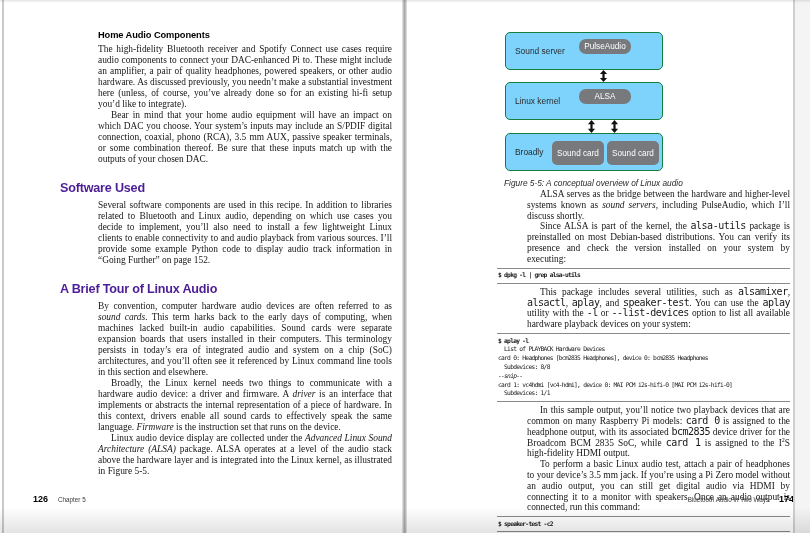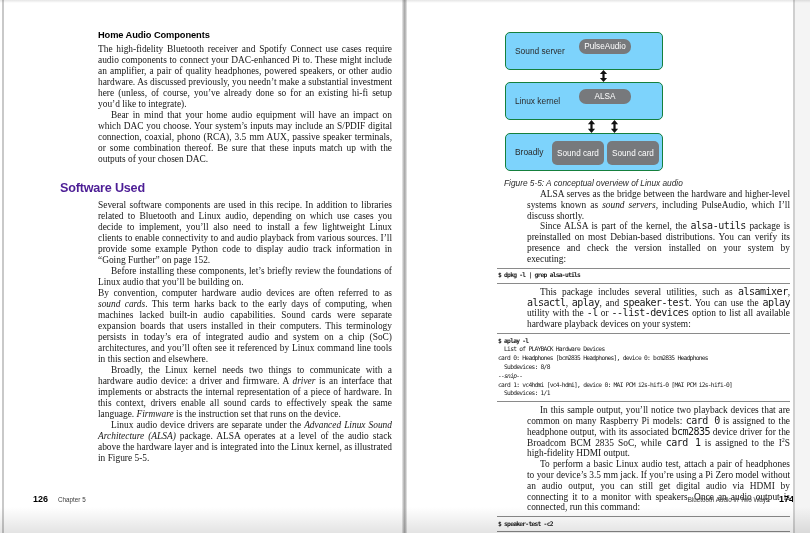--- a/index.html
+++ b/index.html
@@ -76,25 +76,25 @@
 
 <div class="spread">
 
   <div class="page page-left">
     <h3 class="subhead">Home Audio Components</h3>
     <p class="body"><span>The high-fidelity Bluetooth receiver and Spotify Connect use cases require audio components to connect your DAC-enhanced Pi to. These might include an amplifier, a pair of quality headphones, powered speakers, or other audio hardware. As discussed previously, you needn’t make a substantial investment here (unless, of course, you’ve already done so for an existing hi-fi setup you’d like to integrate).</span></p>
     <p class="body indent"><span>Bear in mind that your home audio equipment will have an impact on which DAC you choose. Your system’s inputs may include an S/PDIF digital connection, coaxial, phono (RCA), 3.5 mm AUX, passive speaker terminals, or some combination thereof. Be sure that these inputs match up with the outputs of your chosen DAC.</span></p>
 
     <h2 class="sechead">Software Used</h2>
     <p class="body"><span>Several software components are used in this recipe. In addition to libraries related to Bluetooth and Linux audio, depending on which use cases you decide to implement, you’ll also need to install a few lightweight Linux clients to enable connectivity to and audio playback from various sources. I’ll provide some example Python code to display audio track information in “Going Further” on page 152.</span></p>
-    <p class="body indent"><span>Before installing these components, let’s briefly review the foundations of Linux audio that you’ll be building on.</span></p>
 
+    <h2 class="sechead">A Brief Tour of Linux Audio</h2>
     <p class="body"><span>By convention, computer hardware audio devices are often referred to as </span><span class="seg-i">sound cards</span><span>. This term harks back to the early days of computing, when machines lacked built-in audio capabilities. Sound cards were separate expansion boards that users installed in their computers. This terminology persists in today’s era of integrated audio and system on a chip (SoC) architectures, and you’ll often see it referenced by Linux command line tools in this section and elsewhere.</span></p>
     <p class="body indent"><span>Broadly, the Linux kernel needs two things to communicate with a hardware audio device: a driver and firmware. A </span><span class="seg-i">driver</span><span> is an interface that implements or abstracts the internal representation of a piece of hardware. In this context, drivers enable all sound cards to effectively speak the same language. </span><span class="seg-i">Firmware</span><span> is the instruction set that runs on the device.</span></p>
-    <p class="body indent"><span>Linux audio device drivers are separate under the </span><span class="seg-i">Advanced Linux Sound Architecture (ALSA)</span><span> package. ALSA operates at a level of the audio stack above the hardware layer and is integrated into the Linux kernel, as illustrated in Figure 5-5.</span></p>
+    <p class="body indent"><span>Linux audio device display are collected under the </span><span class="seg-i">Advanced Linux Sound Architecture (ALSA)</span><span> package. ALSA operates at a level of the audio stack above the hardware layer and is integrated into the Linux kernel, as illustrated in Figure 5-5.</span></p>
   </div>
 
   <div class="footer footer-left">
     <span class="pagenum">126</span>
     <span class="runhead">Chapter 5</span>
   </div>
 
   <div class="page page-right">
 
     <div class="figure">

